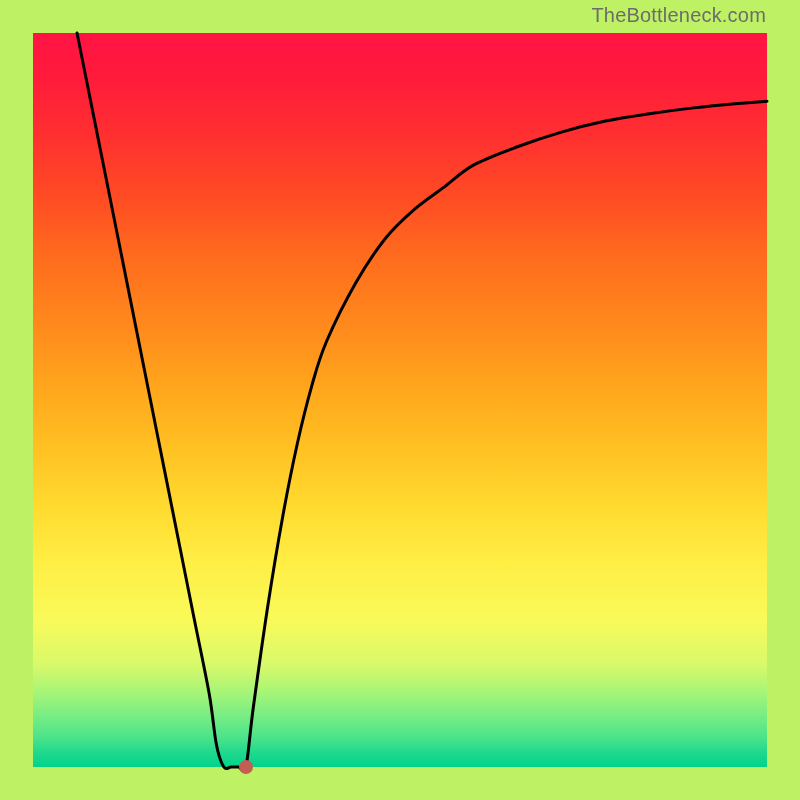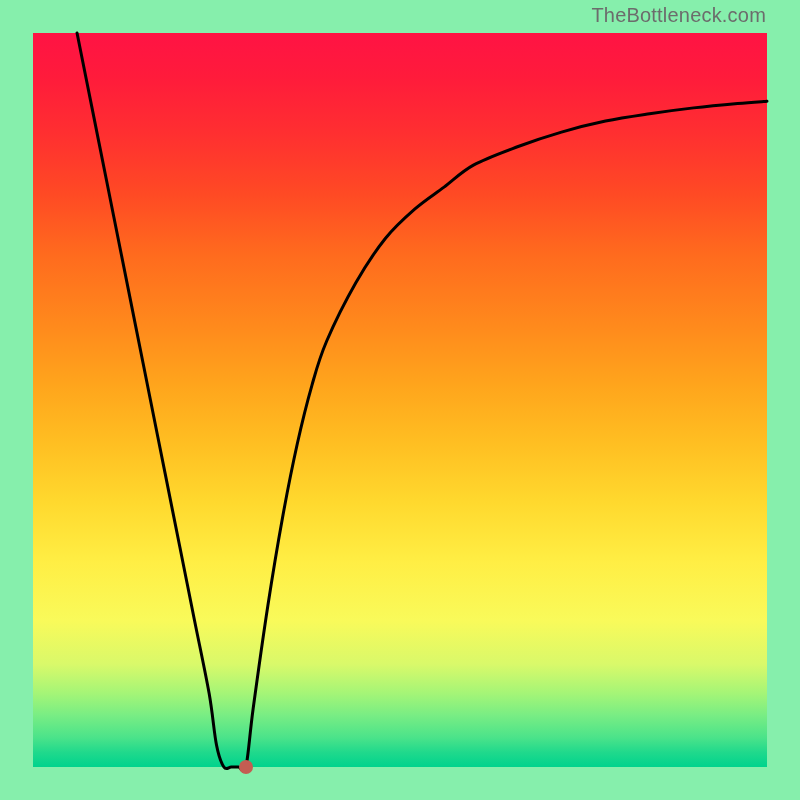--- a/index.html
+++ b/index.html
@@ -8,21 +8,21 @@
     width: 800px;
     height: 800px;
     overflow: hidden;
     background: #000;
     font-family: Arial, Helvetica, sans-serif;
   }
   .frame {
     position: relative;
     width: 800px;
     height: 800px;
-    background: #86efac;
+    background: #bef264;
   }
   .plot-area {
     position: absolute;
     left: 33px;
     top: 33px;
     width: 734px;
     height: 734px;
     
     background: linear-gradient(
       to bottom,

